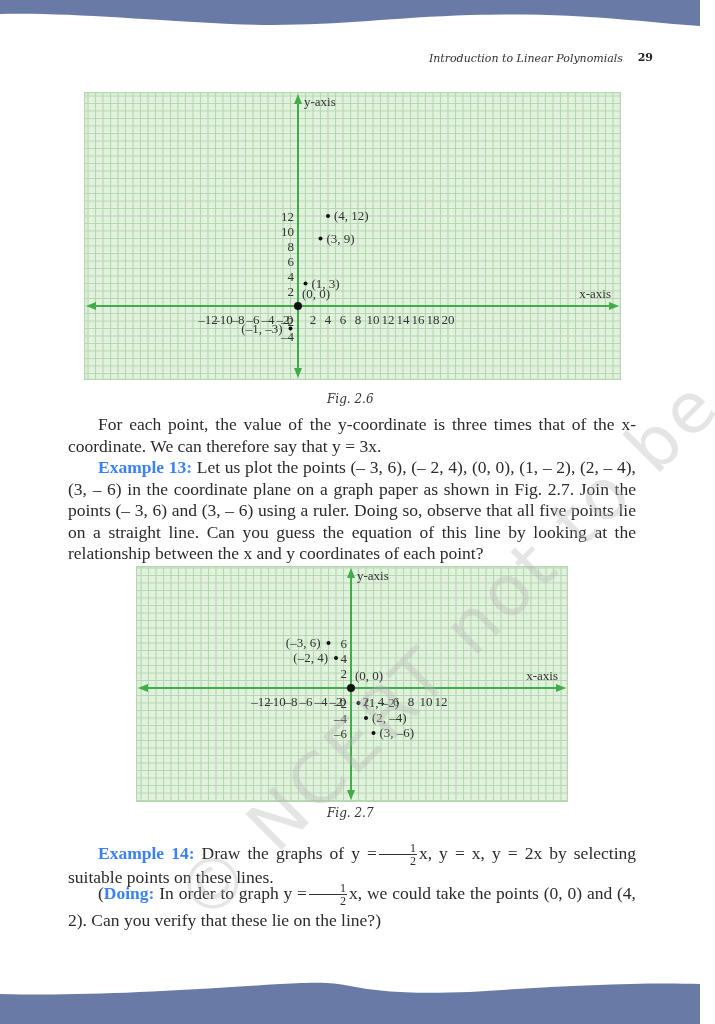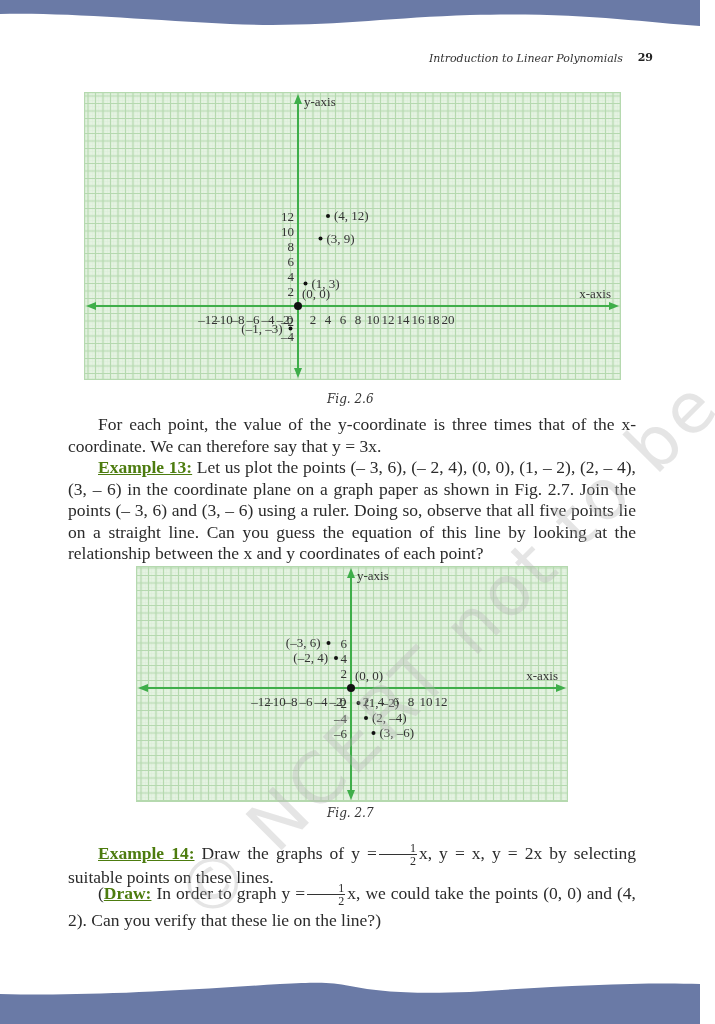--- a/index.html
+++ b/index.html
@@ -9,21 +9,21 @@
   .wave-top { top: 0; height: 40px; }
   .wave-bottom { bottom: 0; height: 60px; }
   .running-head { position: absolute; top: 52px; right: 92px; font-size: 11px; font-style: italic; color: #333; }
   .page-number { position: absolute; top: 51px; right: 62px; font-size: 11px; font-weight: bold; color: #222; padding-left: 32px; }
   .graph { position: absolute; }
   .graph svg { display: block; }
   .caption { position: absolute; font-style: italic; font-size: 12px; color: #333; text-align: center; }
   .para { position: absolute; left: 68px; width: 568px; font-size: 16px; line-height: 21.5px;
           text-align: justify; font-family: "Liberation Serif", "DejaVu Serif", serif; font-size: 17.5px; }
   .indent { text-indent: 30px; }
-  .ex-label { color: #4d7c0f; font-weight: bold; text-decoration: underline; }
+  .ex-label { color: #3b82f6; font-weight: bold; }
   .ital { }
   .frac { display: inline-block; vertical-align: middle; text-align: center; font-size: 12px; line-height: 12px; margin: 0 2px; }
   .frac span { display: block; }
   .frac .num { border-bottom: 1px solid #333; padding: 0 1px; }
   .watermark { position: absolute; pointer-events: none; color: rgba(180,180,180,0.35);
                font-family: "DejaVu Sans", sans-serif; font-size: 70px; transform: rotate(-45deg);
                transform-origin: left top; left: 160px; top: 880px; white-space: nowrap; letter-spacing: 4px; }
 </style>
 </head>
 <body>
@@ -1342,20 +1342,20 @@
       <text x="243.5" y="171" text-anchor="start" font-size="13" fill="#333" font-family="Liberation Serif, serif">(3, –6)</text>
     </svg>
 </div>
 <div class="caption" style="left:327px; top:806px;font-style:italic;">Fig. 2.7</div>
 
 <div class="para indent" style="top:830px;margin-top:12px;">
   <span class="ex-label">Example 14:</span><span> Draw the graphs of </span><span class="ital">y =</span><span class="frac"><span class="num">1</span><span>2</span></span><span class="ital">x, y = x, y = 2x</span><span> by selecting suitable points on these lines.</span>
 </div>
 
 <div class="para indent" style="top:880px; line-height:26px;">
-  <span>(</span><span class="ex-label">Draw:</span><span> In order to graph </span><span class="ital">y =</span><span class="frac"><span class="num">1</span><span>2</span></span><span class="ital">x,</span><span> we could take the points (0, 0) and (4, 2). Can you verify that these lie on the line?)</span>
+  <span>(</span><span class="ex-label">Doing:</span><span> In order to graph </span><span class="ital">y =</span><span class="frac"><span class="num">1</span><span>2</span></span><span class="ital">x,</span><span> we could take the points (0, 0) and (4, 2). Can you verify that these lie on the line?)</span>
 </div>
 
 <div class="watermark">© NCERT not to be republished</div>
 
 <svg class="wave wave-bottom" viewBox="0 0 715 60" preserveAspectRatio="none">
   <path d="M0,30 C80,32 160,28 280,20 C320,18 330,18 350,22 C380,28 410,30 470,28 C560,22 640,18 700,20 V60 H0 Z" fill="#6a7aa6"></path>
 </svg>
 
 </body></html>

